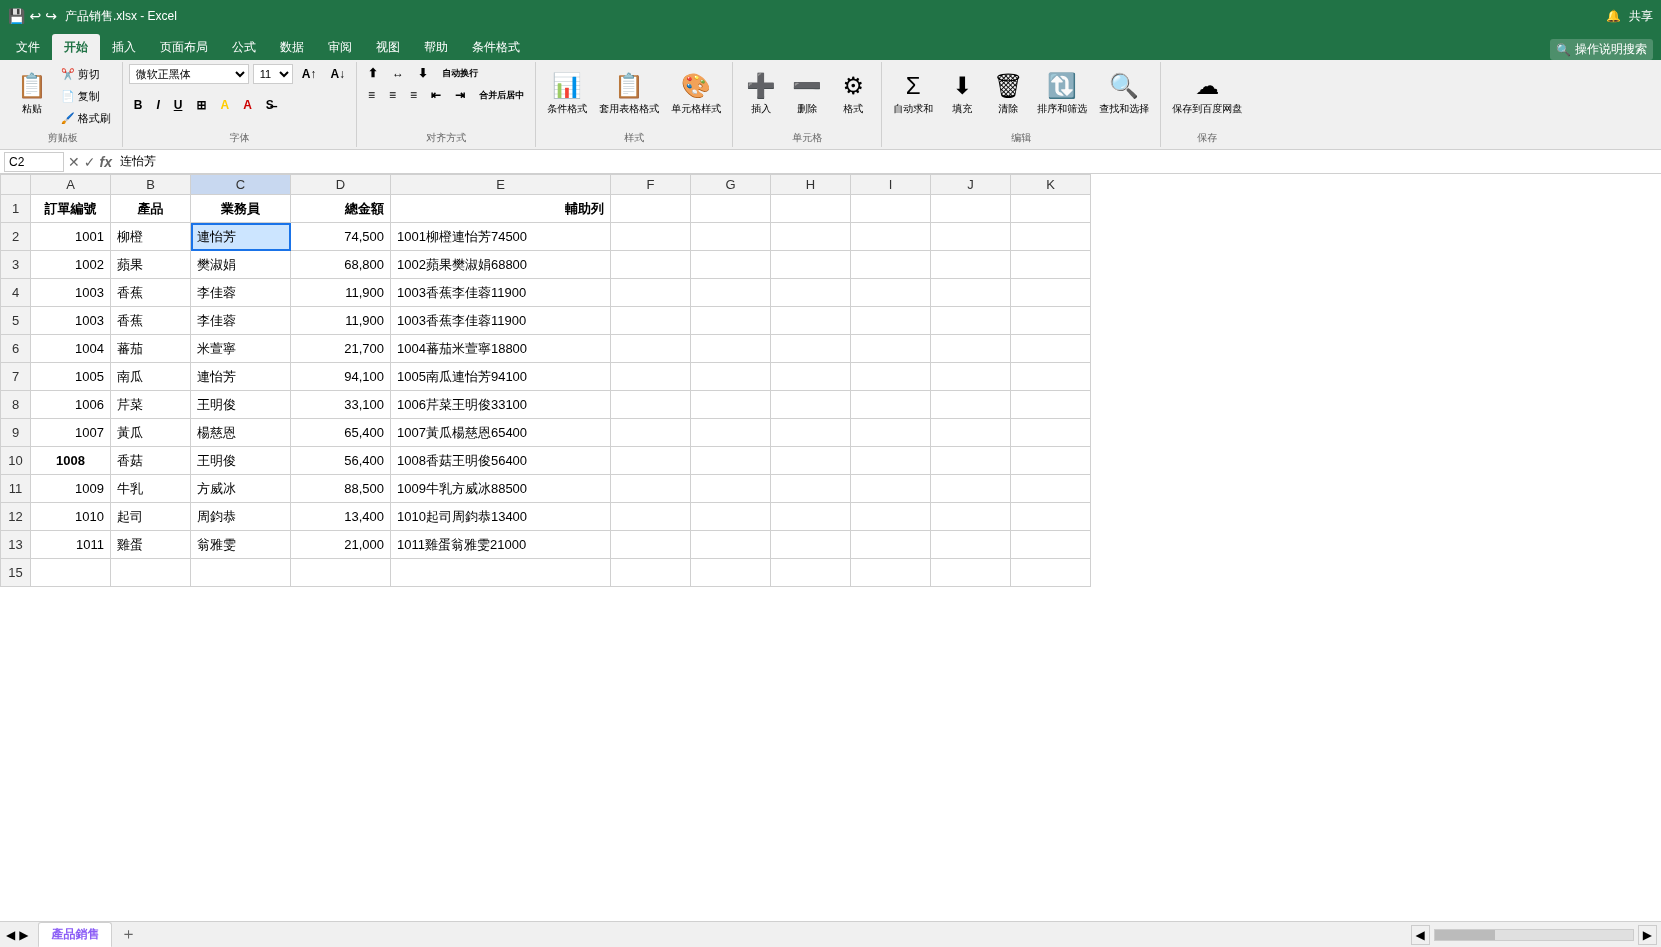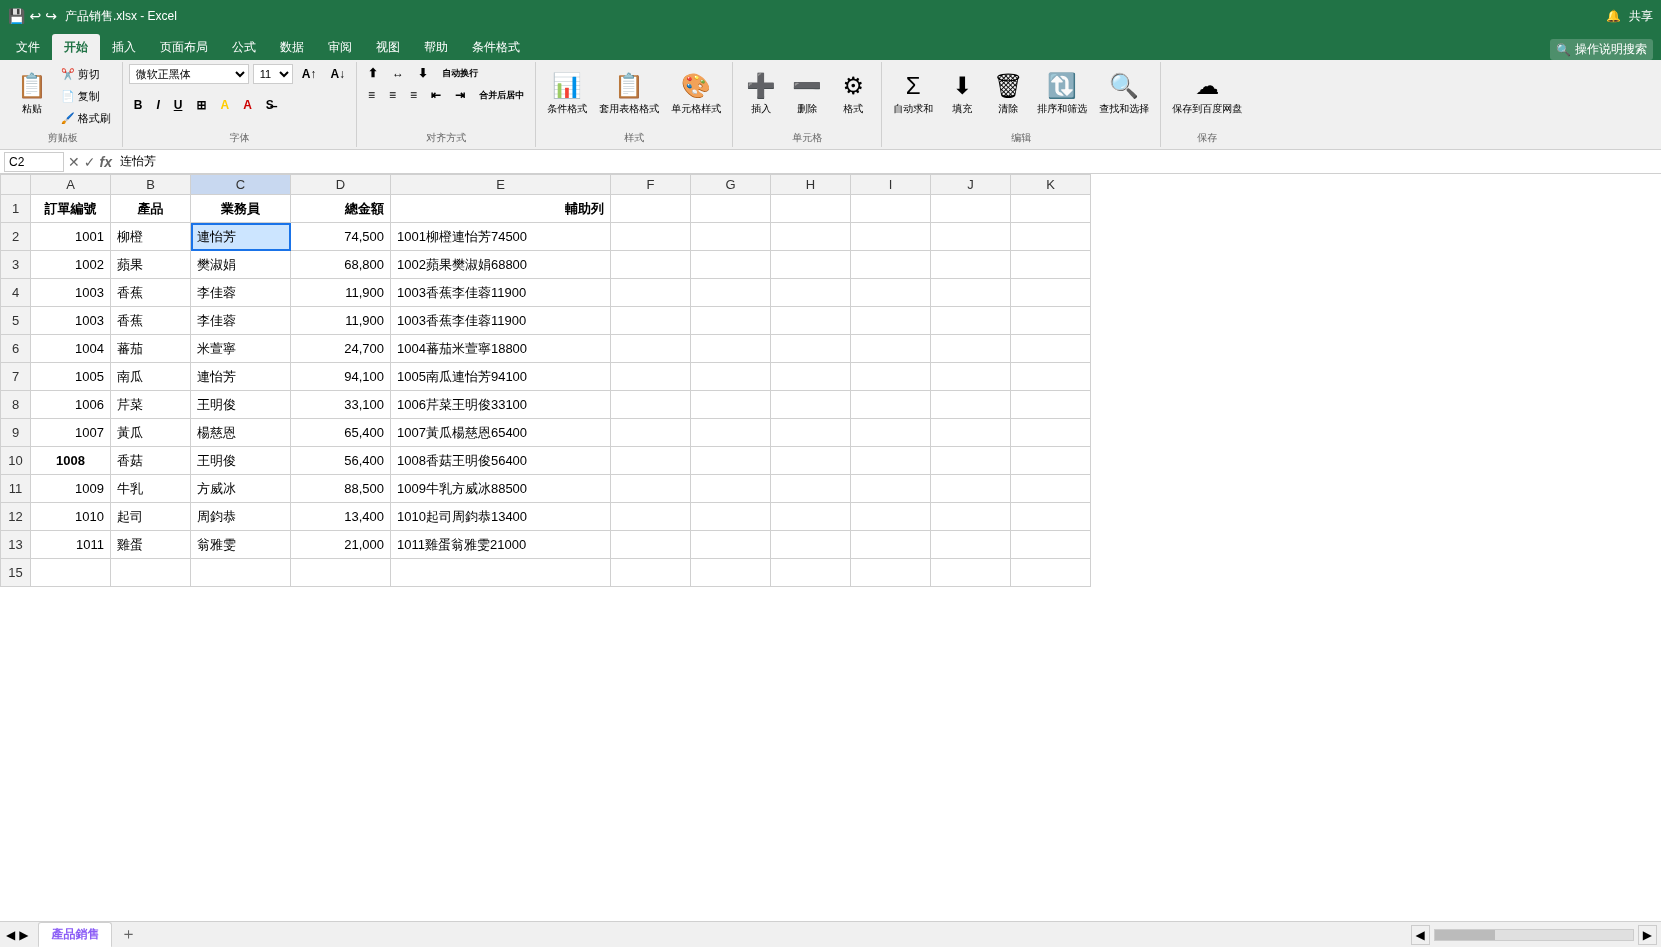--- a/index.html
+++ b/index.html
@@ -532,21 +532,21 @@
             <td class="data-cell"></td>
             <td class="data-cell"></td>
             <td class="data-cell"></td>
             <td class="data-cell"></td>
           </tr>
           <tr>
             <th class="row-header">6</th>
             <td class="data-cell" style="text-align: right;">1004</td>
             <td class="data-cell">蕃茄</td>
             <td class="data-cell">米萱寧</td>
-            <td class="data-cell" style="text-align: right;">24,700</td>
+            <td class="data-cell" style="text-align: right;">21,700</td>
             <td class="data-cell">1004蕃茄米萱寧18800</td>
             <td class="data-cell"></td>
             <td class="data-cell"></td>
             <td class="data-cell"></td>
             <td class="data-cell"></td>
             <td class="data-cell"></td>
             <td class="data-cell"></td>
           </tr>
           <tr>
             <th class="row-header">7</th>

